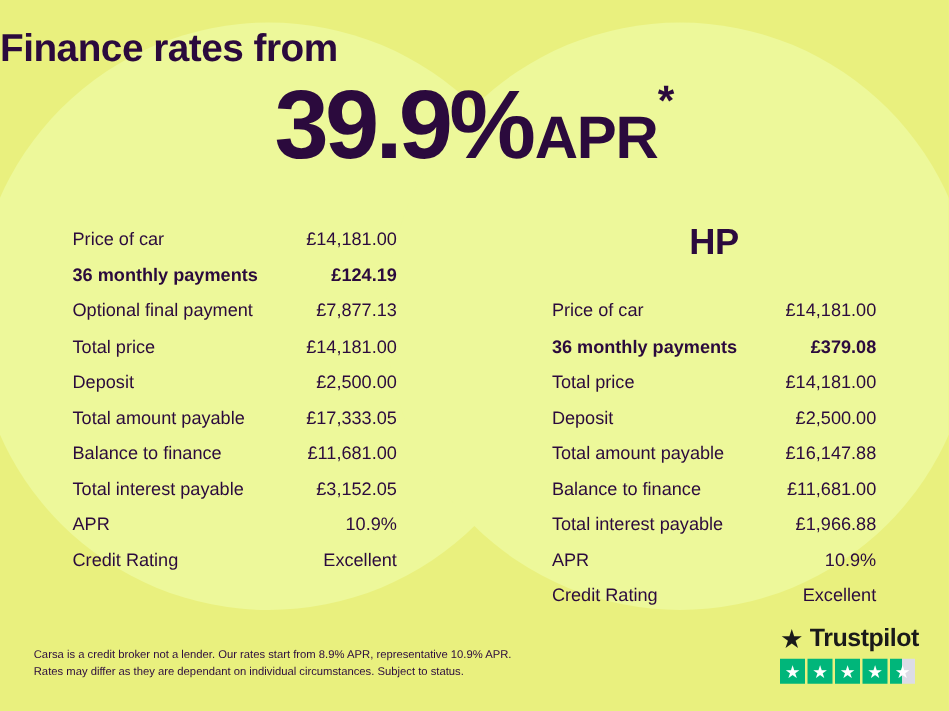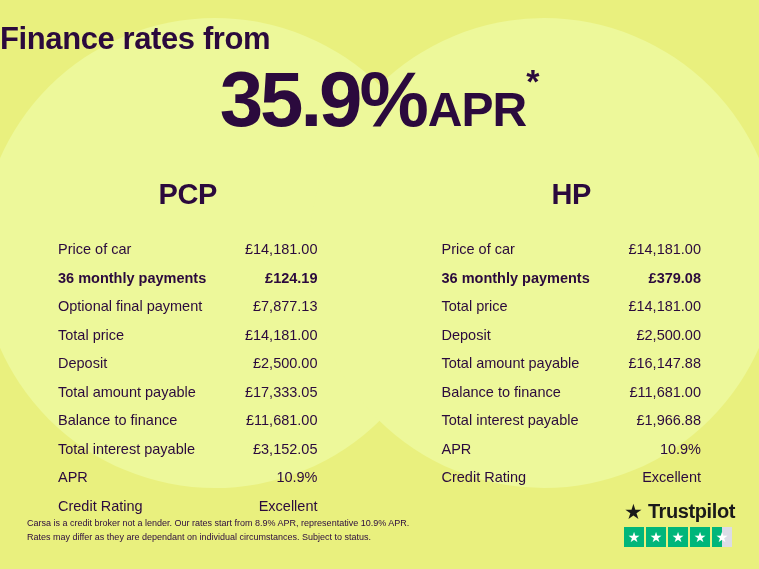--- a/index.html
+++ b/index.html
@@ -183,27 +183,26 @@
 
 <div class="stage">
   <div class="circle left"></div>
   <div class="circle right"></div>
 
   <div class="content">
 
     <div class="headline">Finance rates from</div>
 
     <div class="rate-row">
-      <span class="rate-big">35.9%</span><span class="rate-apr">APR</span><span class="rate-star">*</span>
+      <span class="rate-big">39.9%</span><span class="rate-apr">APR</span><span class="rate-star">*</span>
     </div>
 
     <div class="cols">
 
       <div class="col left-col">
-        <div class="col-title">PCP</div>
 
         <div class="row">
           <span class="label">Price of car</span>
           <span class="value">£14,181.00</span>
         </div>
         <div class="row bold">
           <span class="label">36 monthly payments</span>
           <span class="value">£124.19</span>
         </div>
         <div class="row">

